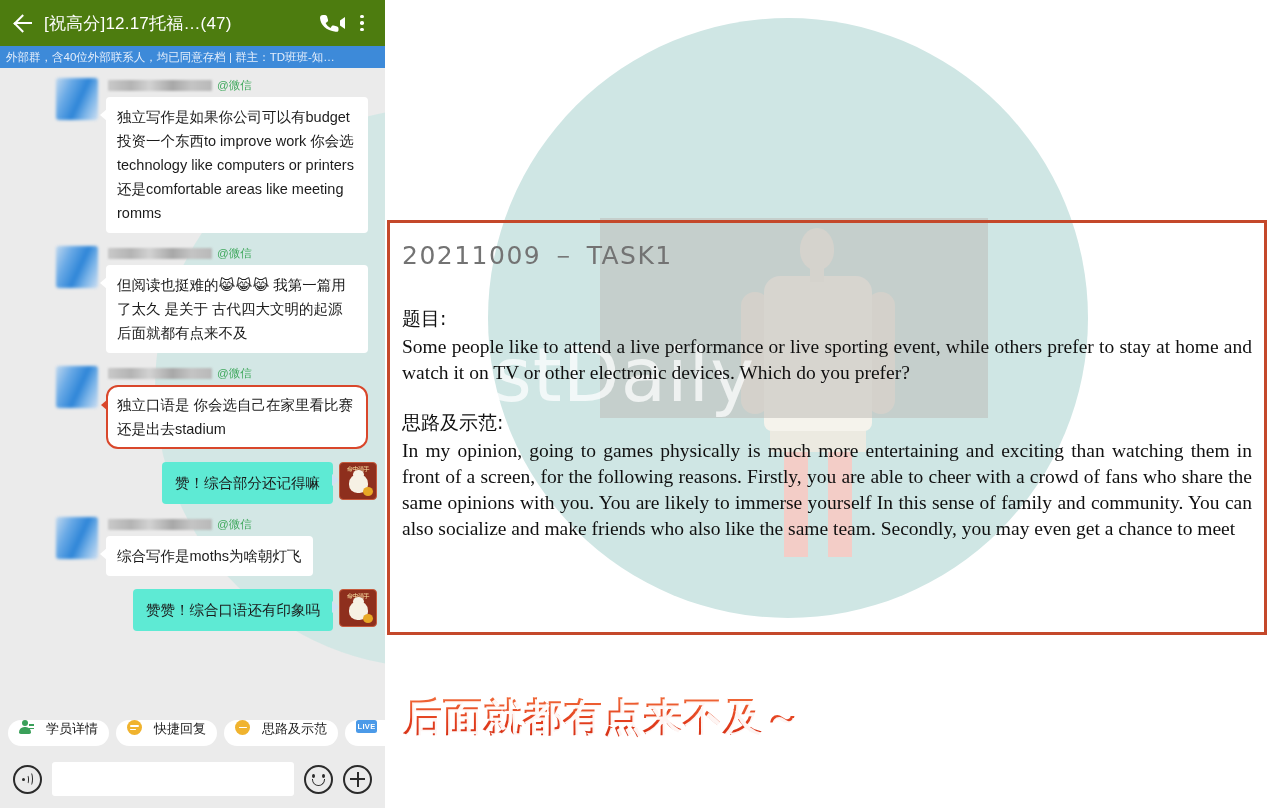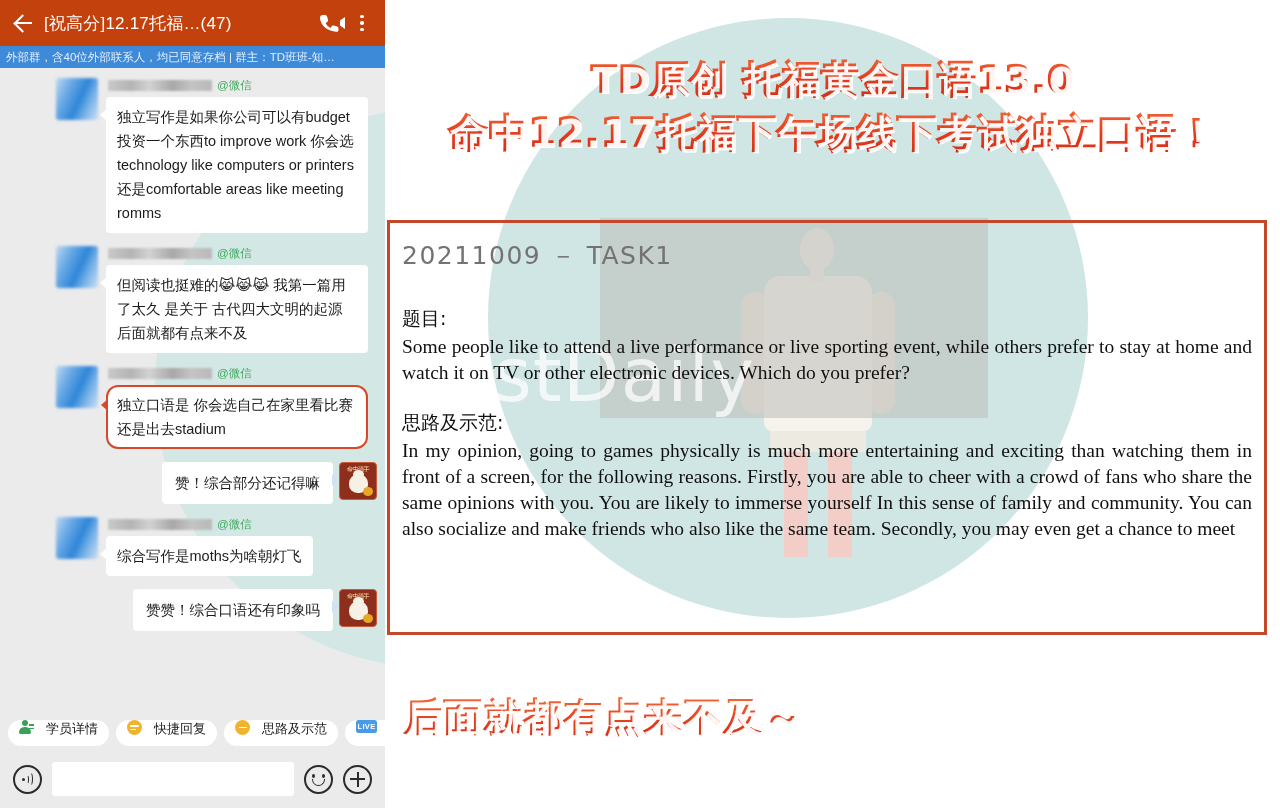--- a/index.html
+++ b/index.html
@@ -13,21 +13,21 @@
 
   
   .chat-panel {
     position: relative;
     width: 385px; height: 808px;
     background: #ebebeb;
     display: flex; flex-direction: column;
     overflow: hidden;
   }
   .chat-header {
-    height: 46px; background: #c2410c;
+    height: 46px; background: #4d7c0f;
     display: flex; align-items: center;
     padding: 0 10px; flex: none;
   }
   .hdr-back {
     width: 26px; height: 26px; flex: none;
     position: relative; cursor: pointer;
   }
   .hdr-back::before {
     content: ""; position: absolute;
     left: 6px; top: 7px;
@@ -139,21 +139,21 @@
     border-right: 7px solid #ffffff;
   }
   .bubble.highlight {
     border: 2.5px solid #d9472b;
     border-radius: 12px;
     padding: 6px 9px;
   }
   .bubble.highlight::before { left: -7px; border-right-color: #d9472b; }
 
   .bubble.out-bubble {
-    background: #ffffff; border-radius: 4px;
+    background: #5eead4; border-radius: 4px;
     padding: 9px 13px; max-width: 245px;
   }
   .bubble.out-bubble::before {
     left: auto; right: -6px; top: 12px;
     border-right: none; border-left: 7px solid #cfe2f3;
   }
 
   
   .quick-bar {
     flex: none; height: 34px; display: flex; align-items: center;
@@ -460,24 +460,20 @@
     <div class="fig fig-armL"></div>
     <div class="fig fig-armR"></div>
     <div class="fig fig-legL"></div>
     <div class="fig fig-legR"></div>
     <div class="fig fig-skirt"></div>
     <div class="fig fig-torso"></div>
     <div class="fig fig-neck"></div>
     <div class="fig fig-head"></div>
     <div class="poster-bg-block"></div>
 
-    <div class="headline">
-      <div class="hl">TD原创 托福黄金口语13.0</div>
-      <div class="hl hl2">命中12.17托福下午场线下考试独立口语！</div>
-    </div>
 
     <div class="watermark">TestDaily</div>
 
     <div class="doc-card">
       <div class="doc-inner">
         <div class="doc-title">20211009 － TASK1</div>
         <div class="doc-label">题目:</div>
         <div class="doc-para">Some people like to attend a live performance or live sporting event, while others prefer to stay at home and watch it on TV or other electronic devices. Which do you prefer?</div>
         <div class="doc-gap"></div>
         <div class="doc-label">思路及示范:</div>

